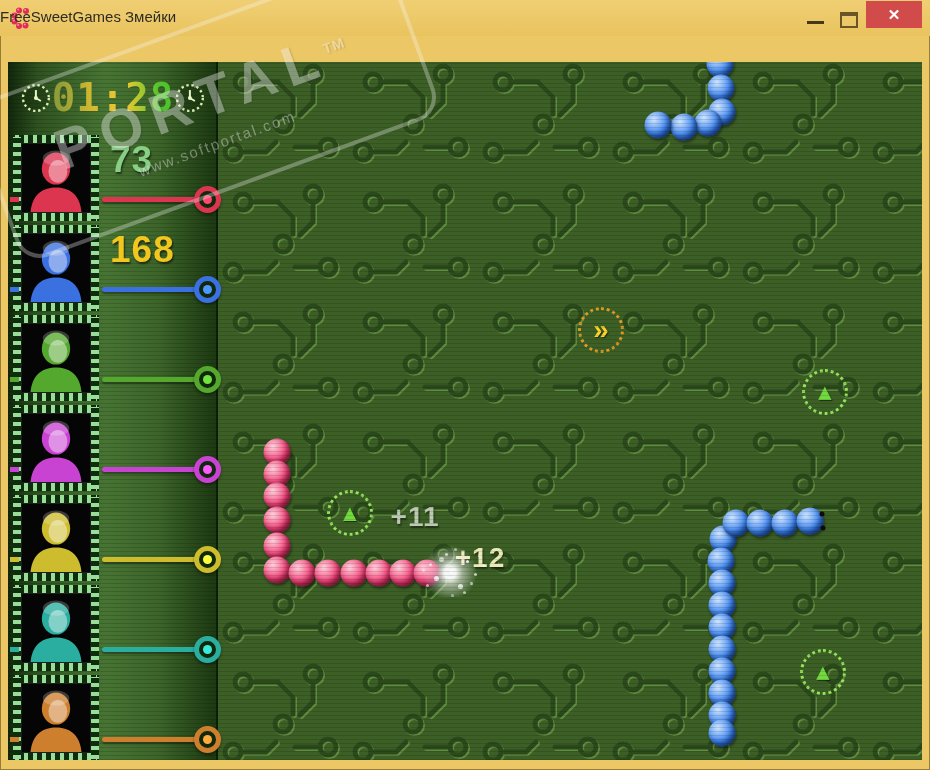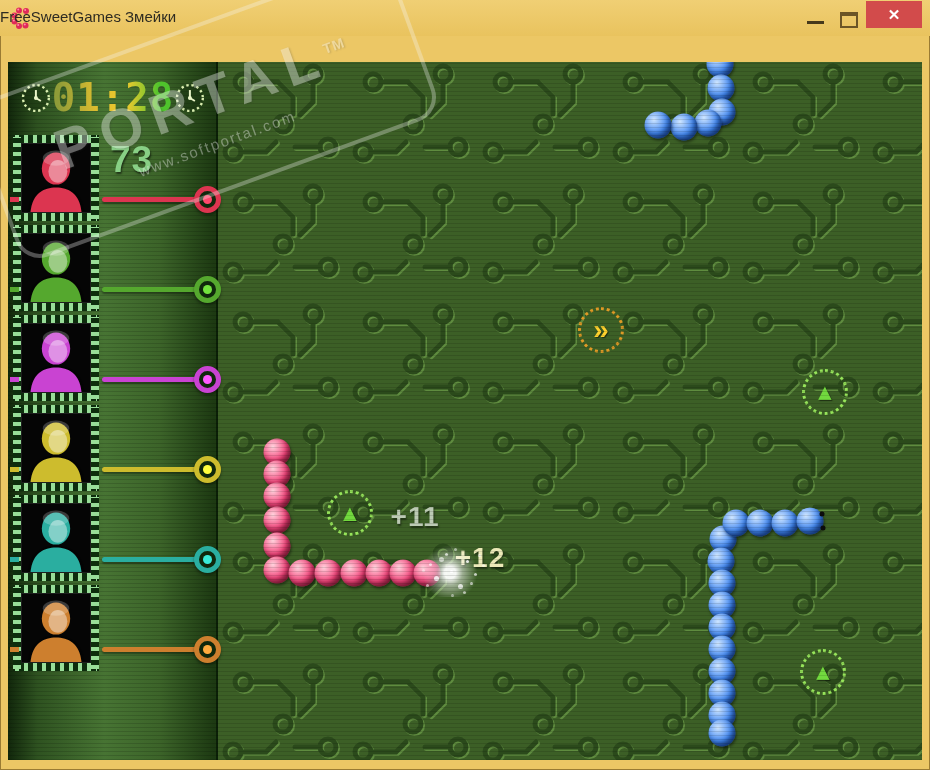--- a/index.html
+++ b/index.html
@@ -146,20 +146,41 @@
         <svg class="person" viewBox="0 0 72 72">
           <path class="p-body2" d="M6 72 C8 50 22 44 36 44 C50 44 64 50 66 72 Z"></path>
           <path class="p-body" d="M9 72 C11 52 23 46 36 46 C49 46 61 52 63 72 Z"></path>
           <ellipse class="p-head" cx="36" cy="26" rx="15" ry="17"></ellipse>
           <ellipse class="p-hair" cx="36" cy="15" rx="14" ry="8"></ellipse>
           <ellipse class="p-face" cx="38" cy="29" rx="10" ry="12"></ellipse>
         </svg>
       </div>
     </div>
     <span class="score" style="color: rgb(136, 207, 133);">73</span>
+    <i class="stub"></i>
+    <i class="pline"></i>
+    <i class="pring"></i>
+  </div>
+          <div class="player-row" style="--c: #3a70e0;">
+    <div class="chip">
+      <i class="pins pt"></i>
+      <i class="pins pb"></i>
+      <i class="pins pl"></i>
+      <i class="pins pr"></i>
+      <div class="photo">
+        <svg class="person" viewBox="0 0 72 72">
+          <path class="p-body2" d="M6 72 C8 50 22 44 36 44 C50 44 64 50 66 72 Z"></path>
+          <path class="p-body" d="M9 72 C11 52 23 46 36 46 C49 46 61 52 63 72 Z"></path>
+          <ellipse class="p-head" cx="36" cy="26" rx="15" ry="17"></ellipse>
+          <ellipse class="p-hair" cx="36" cy="15" rx="14" ry="8"></ellipse>
+          <ellipse class="p-face" cx="38" cy="29" rx="10" ry="12"></ellipse>
+        </svg>
+      </div>
+    </div>
+    <span class="score" style="color: rgb(240, 198, 31);">168</span>
     <i class="stub"></i>
     <i class="pline"></i>
     <i class="pring"></i>
   </div>
           <div class="player-row" style="--c: #55a82e;">
     <div class="chip">
       <i class="pins pt"></i>
       <i class="pins pb"></i>
       <i class="pins pl"></i>
       <i class="pins pr"></i>

